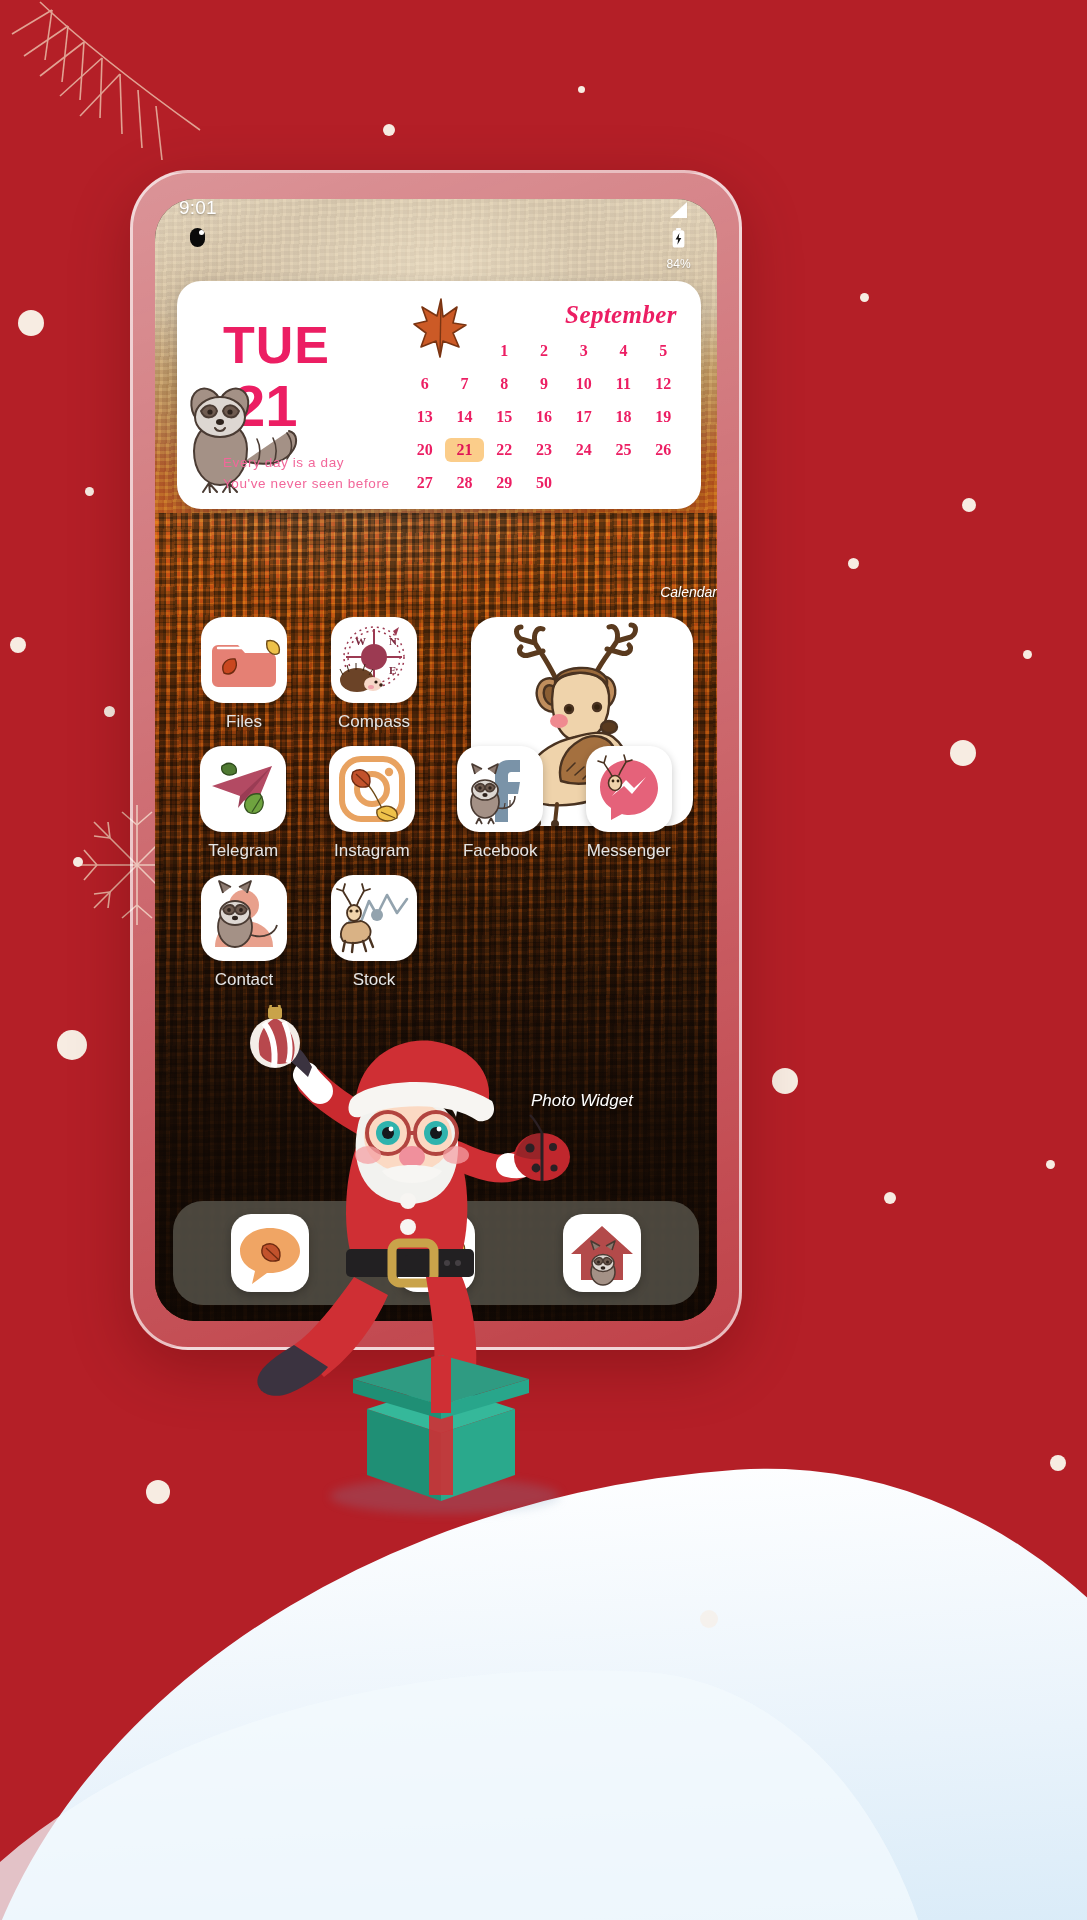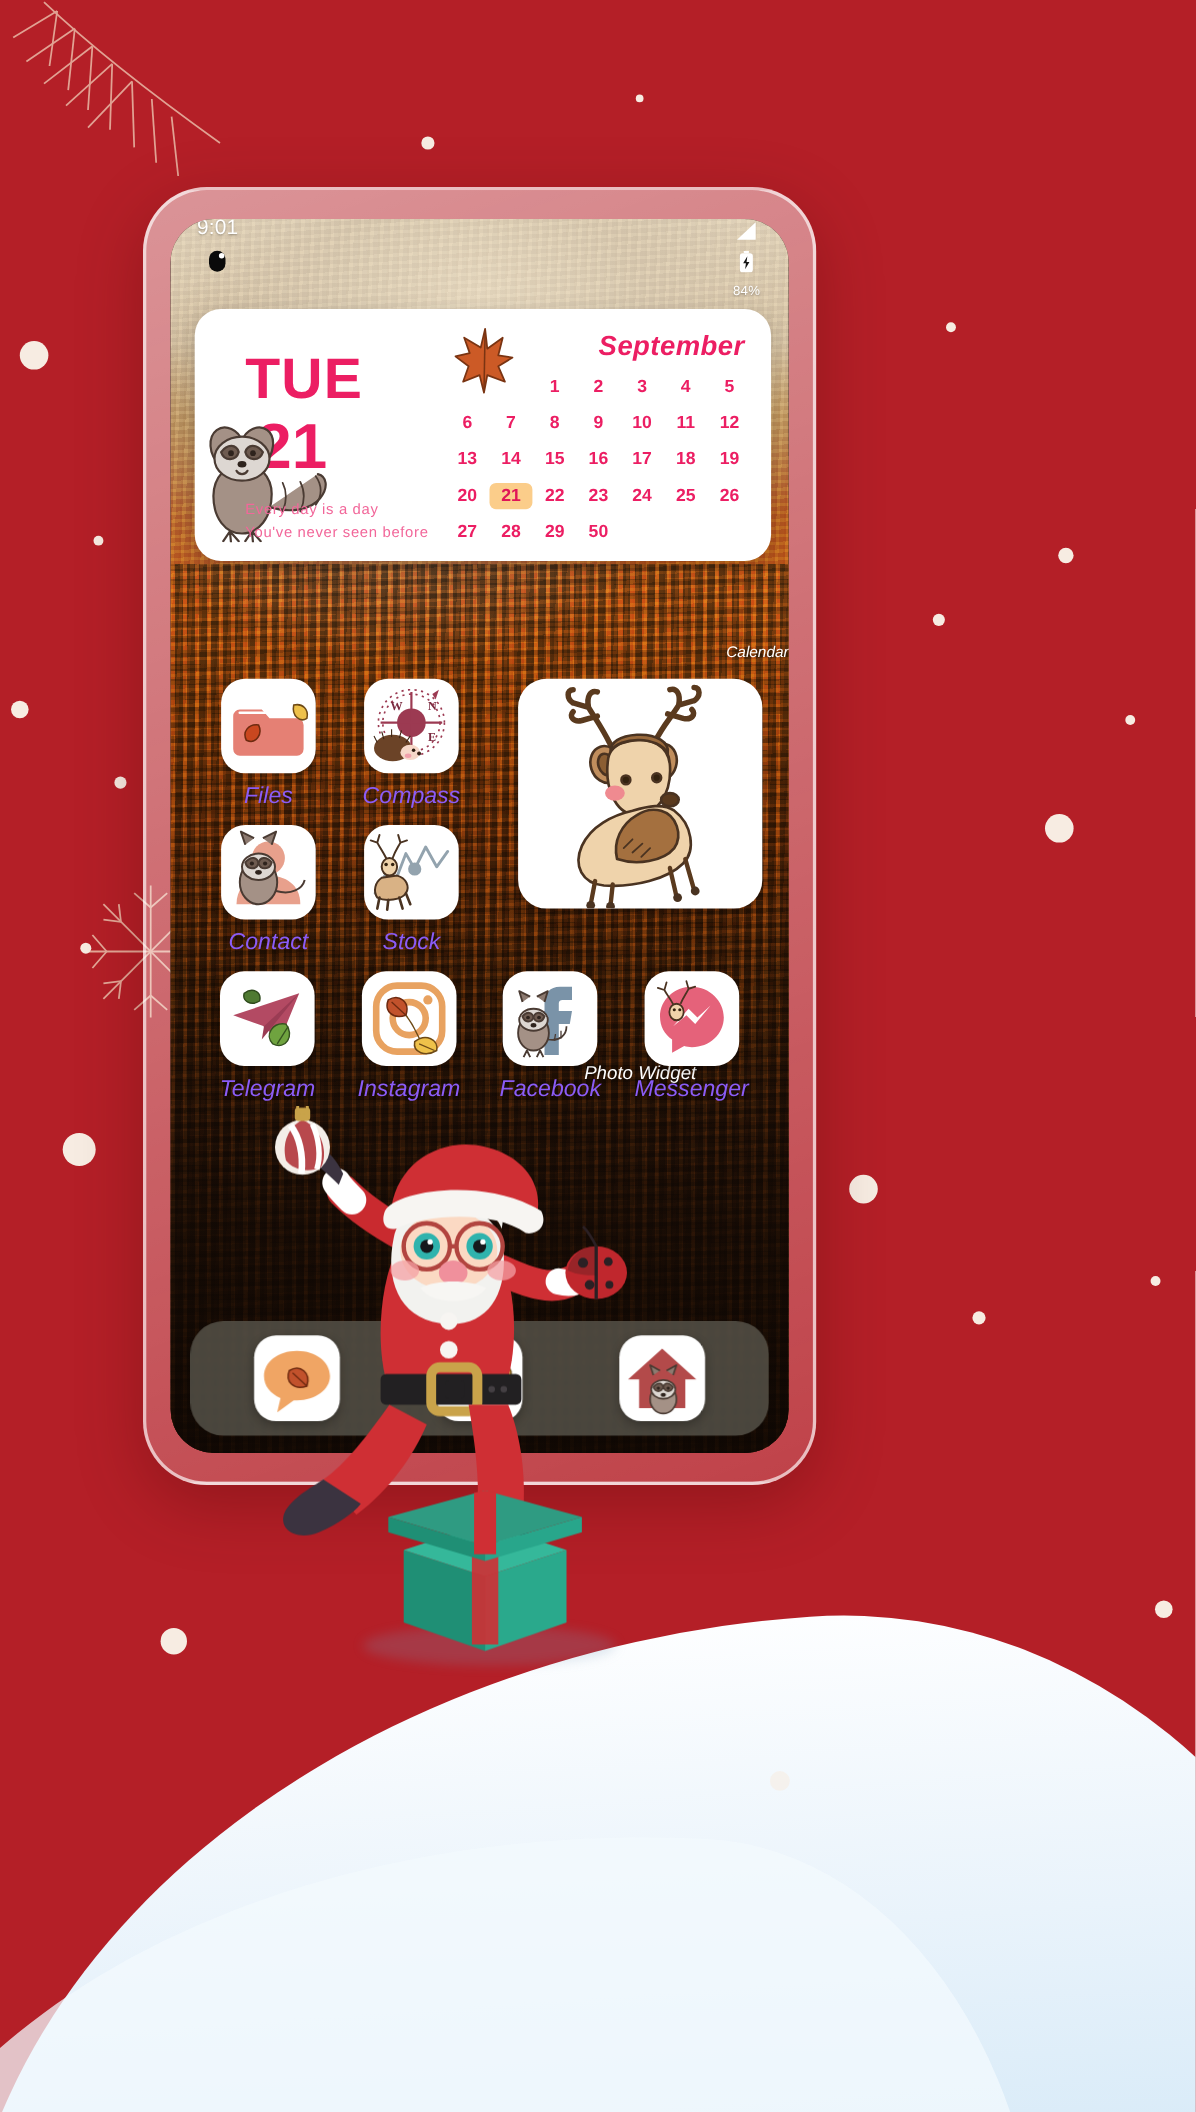--- a/index.html
+++ b/index.html
@@ -125,21 +125,21 @@
     color: #ec1e63; font-weight: 700; font-size: 58px;
     line-height: 1; margin: 6px 0 0 28px;
   }
   .cal-quote {
     position: absolute; left: 18px; top: 156px;
     color: #f2679a; font-size: 13.5px; line-height: 1.55;
     letter-spacing: .6px; white-space: nowrap;
   }
   .raccoon { position: absolute; left: -18px; top: 78px; }
 
-  .cal-right { flex: 1; position: relative; padding-top: 4px; }
+  .cal-right { flex: 1; position: relative; padding-top: 4px; font-family: Liberation Serif, serif; }
   .cal-month {
     color: #ec1e63; font-weight: 700; font-size: 25px;
     text-align: right; padding-right: 6px; font-style: italic;
     letter-spacing: .4px;
   }
   .leaf-deco { position: absolute; left: 8px; top: 0px; }
   .cal-grid {
     margin-top: 10px;
     display: grid; grid-template-columns: repeat(7, 1fr);
     row-gap: 9px;
@@ -167,21 +167,21 @@
   #app-area { position: absolute; z-index: 5; left: 0; right: 0; top: 418px; }
   .app-row { display: flex; padding: 0 24px; margin-bottom: 14px; position: relative; }
   .app-cell { width: 130px; display: flex; flex-direction: column; align-items: center; }
   .app-tile {
     width: 86px; height: 86px; border-radius: 22px;
     background: #fff;
     box-shadow: 0 3px 9px rgba(0,0,0,.22);
     position: relative; overflow: hidden;
   }
   .app-label {
-    margin-top: 9px; color: #8b5cf6; font-size: 21px; font-style: italic;
+    margin-top: 9px; color: #e5e5e5; font-size: 17px; 
     text-shadow: 0 1px 4px rgba(0,0,0,.55);
     white-space: nowrap;
   }
   
   #photo-widget {
     position: absolute; right: 24px; top: 0;
     width: 222px; height: 209px;
     background: #fff; border-radius: 26px;
     box-shadow: 0 4px 12px rgba(0,0,0,.22);
     overflow: hidden;
@@ -470,63 +470,20 @@
                 <circle cx="161" cy="193" r="4" fill="#4a3321" stroke="none"></circle>
               </g>
             </svg>
           </div>
         </div>
 
         <div class="app-row">
           <div class="app-cell">
             <div class="app-tile">
               <svg width="86" height="86" viewBox="0 0 86 86">
-                <circle cx="43" cy="30" r="15" fill="#e8a08c"></circle>
-                <path d="M14 72 C14 54 28 46 43 46 C58 46 72 54 72 72 Z" fill="#e8a08c"></path>
-                <g stroke="#4a3b33" stroke-width="1.8" fill="none" stroke-linejoin="round">
-                  <ellipse cx="34" cy="52" rx="17" ry="20" fill="#a49186"></ellipse>
-                  <ellipse cx="34" cy="38" rx="15" ry="12" fill="#ddd7d2"></ellipse>
-                  <path d="M22 18 L18 6 L30 12" fill="#8d7a70"></path>
-                  <path d="M46 18 L50 6 L38 12" fill="#8d7a70"></path>
-                  <path d="M22 34 C27 28 33 29 34 35 C32 41 24 41 22 34 Z" fill="#6e5b50"></path>
-                  <path d="M46 34 C41 28 35 29 34 35 C36 41 44 41 46 34 Z" fill="#6e5b50"></path>
-                  <circle cx="28" cy="35" r="1.9" fill="#2e231d" stroke="none"></circle>
-                  <circle cx="40" cy="35" r="1.9" fill="#2e231d" stroke="none"></circle>
-                  <ellipse cx="34" cy="43" rx="3" ry="2.2" fill="#2e231d" stroke="none"></ellipse>
-                  <path d="M50 60 C64 64 74 58 76 50" stroke-width="1.8"></path>
-                </g>
-              </svg>
-            </div>
-            <div class="app-label">Contact</div>
-          </div>
-
-          <div class="app-cell">
-            <div class="app-tile">
-              <svg width="86" height="86" viewBox="0 0 86 86">
-                <polyline points="10,62 20,44 28,52 38,26 46,40 56,20 66,38 76,24" fill="none" stroke="#93a3ae" stroke-width="2.6" stroke-linejoin="round" stroke-linecap="round"></polyline>
-                <circle cx="46" cy="40" r="6" fill="#93a3ae"></circle>
-                <g stroke="#4a3321" stroke-width="1.8" fill="none" stroke-linecap="round">
-                  <path d="M20 30 C17 24 14 20 12 16 M12 16 L6 14 M12 16 L14 9 M26 30 C28 24 31 20 33 16 M33 16 L39 14 M33 16 L31 9"></path>
-                  <ellipse cx="23" cy="38" rx="7" ry="8" fill="#efd3ab"></ellipse>
-                  <circle cx="20" cy="36" r="1.6" fill="#33220f" stroke="none"></circle>
-                  <circle cx="26" cy="36" r="1.6" fill="#33220f" stroke="none"></circle>
-                  <path d="M16 48 C10 52 8 60 12 66 C20 70 34 68 38 62 C42 56 38 48 30 46 Z" fill="#d9b285"></path>
-                  <path d="M14 66 L12 76 M22 68 L21 77 M32 66 L35 76 M38 62 L42 72" stroke-width="2.4"></path>
-                </g>
-              </svg>
-            </div>
-            <div class="app-label">Stock</div>
-          </div>
-          <div id="photo-widget-label">Photo Widget</div>
-        </div>
-
-        <div class="app-row">
-          <div class="app-cell">
-            <div class="app-tile">
-              <svg width="86" height="86" viewBox="0 0 86 86">
                 <path d="M12 40 L72 20 L54 64 L40 50 Z" fill="#b34a63"></path>
                 <path d="M40 50 L72 20 L38 62 Z" fill="#9a3c54"></path>
                 <path d="M22 20 C30 14 38 19 36 27 C28 32 20 27 22 20 Z" fill="#4f7a32" stroke="#2e4a1c" stroke-width="1.3"></path>
                 <path d="M48 66 C40 58 48 46 60 48 C68 58 60 72 48 66 Z" fill="#6fa33f" stroke="#355220" stroke-width="1.3"></path>
                 <path d="M52 66 L62 50" stroke="#355220" stroke-width="1.2" fill="none"></path>
               </svg>
             </div>
             <div class="app-label">Telegram</div>
           </div>
 
@@ -578,20 +535,63 @@
                   <path d="M26 30 C23 24 20 21 18 17 M18 17 L12 15 M18 17 L20 10 M33 29 C35 24 38 20 40 16 M40 16 L46 14 M40 16 L38 9"></path>
                   <ellipse cx="29" cy="37" rx="6.5" ry="7.5" fill="#efd3ab"></ellipse>
                   <circle cx="27" cy="35" r="1.4" fill="#33220f" stroke="none"></circle>
                   <circle cx="32" cy="35" r="1.4" fill="#33220f" stroke="none"></circle>
                 </g>
               </svg>
             </div>
             <div class="app-label">Messenger</div>
           </div>
         </div>
+
+        <div class="app-row">
+          <div class="app-cell">
+            <div class="app-tile">
+              <svg width="86" height="86" viewBox="0 0 86 86">
+                <circle cx="43" cy="30" r="15" fill="#e8a08c"></circle>
+                <path d="M14 72 C14 54 28 46 43 46 C58 46 72 54 72 72 Z" fill="#e8a08c"></path>
+                <g stroke="#4a3b33" stroke-width="1.8" fill="none" stroke-linejoin="round">
+                  <ellipse cx="34" cy="52" rx="17" ry="20" fill="#a49186"></ellipse>
+                  <ellipse cx="34" cy="38" rx="15" ry="12" fill="#ddd7d2"></ellipse>
+                  <path d="M22 18 L18 6 L30 12" fill="#8d7a70"></path>
+                  <path d="M46 18 L50 6 L38 12" fill="#8d7a70"></path>
+                  <path d="M22 34 C27 28 33 29 34 35 C32 41 24 41 22 34 Z" fill="#6e5b50"></path>
+                  <path d="M46 34 C41 28 35 29 34 35 C36 41 44 41 46 34 Z" fill="#6e5b50"></path>
+                  <circle cx="28" cy="35" r="1.9" fill="#2e231d" stroke="none"></circle>
+                  <circle cx="40" cy="35" r="1.9" fill="#2e231d" stroke="none"></circle>
+                  <ellipse cx="34" cy="43" rx="3" ry="2.2" fill="#2e231d" stroke="none"></ellipse>
+                  <path d="M50 60 C64 64 74 58 76 50" stroke-width="1.8"></path>
+                </g>
+              </svg>
+            </div>
+            <div class="app-label">Contact</div>
+          </div>
+
+          <div class="app-cell">
+            <div class="app-tile">
+              <svg width="86" height="86" viewBox="0 0 86 86">
+                <polyline points="10,62 20,44 28,52 38,26 46,40 56,20 66,38 76,24" fill="none" stroke="#93a3ae" stroke-width="2.6" stroke-linejoin="round" stroke-linecap="round"></polyline>
+                <circle cx="46" cy="40" r="6" fill="#93a3ae"></circle>
+                <g stroke="#4a3321" stroke-width="1.8" fill="none" stroke-linecap="round">
+                  <path d="M20 30 C17 24 14 20 12 16 M12 16 L6 14 M12 16 L14 9 M26 30 C28 24 31 20 33 16 M33 16 L39 14 M33 16 L31 9"></path>
+                  <ellipse cx="23" cy="38" rx="7" ry="8" fill="#efd3ab"></ellipse>
+                  <circle cx="20" cy="36" r="1.6" fill="#33220f" stroke="none"></circle>
+                  <circle cx="26" cy="36" r="1.6" fill="#33220f" stroke="none"></circle>
+                  <path d="M16 48 C10 52 8 60 12 66 C20 70 34 68 38 62 C42 56 38 48 30 46 Z" fill="#d9b285"></path>
+                  <path d="M14 66 L12 76 M22 68 L21 77 M32 66 L35 76 M38 62 L42 72" stroke-width="2.4"></path>
+                </g>
+              </svg>
+            </div>
+            <div class="app-label">Stock</div>
+          </div>
+          <div id="photo-widget-label">Photo Widget</div>
+        </div>
       </div>
 
       <div id="dock">
         <div class="dock-tile">
           <svg width="78" height="78" viewBox="0 0 78 78">
             <path d="M39 14 C22 14 9 24 9 37 C9 46 15 53 24 57 L21 70 L36 59 C37 59 38 59 39 59 C56 59 69 49 69 37 C69 24 56 14 39 14 Z" fill="#f0a564"></path>
             <path d="M32 32 C42 26 52 34 48 46 C36 50 28 42 32 32 Z" fill="#c2522c" stroke="#6e2a10" stroke-width="1.4"></path>
             <path d="M35 34 L48 46" stroke="#6e2a10" stroke-width="1.2" fill="none"></path>
           </svg>
         </div>

